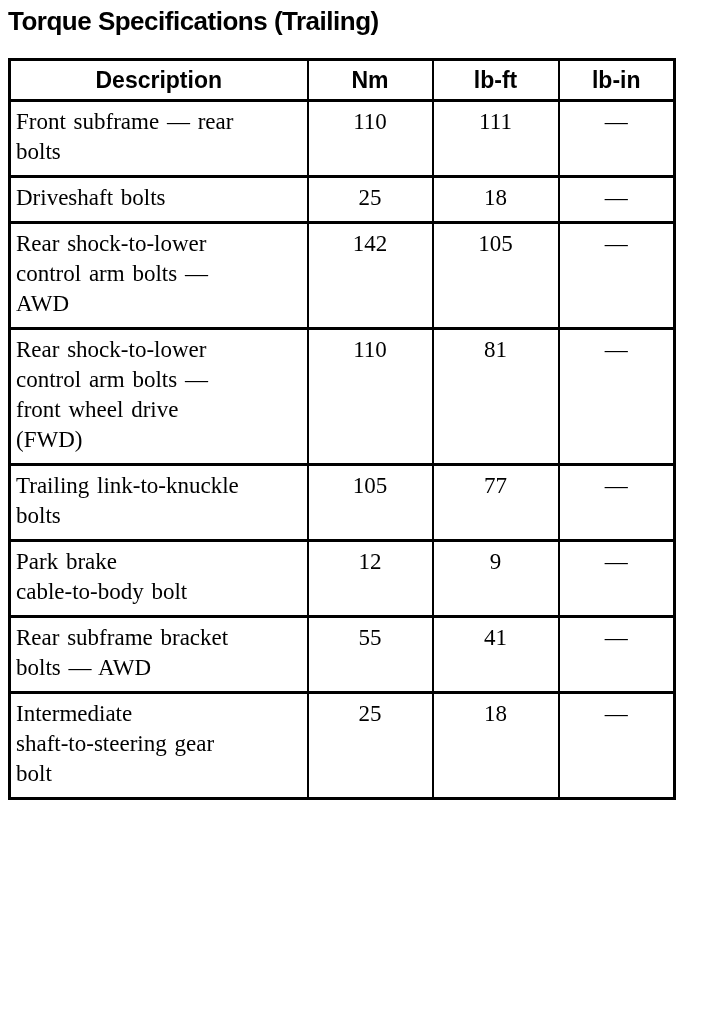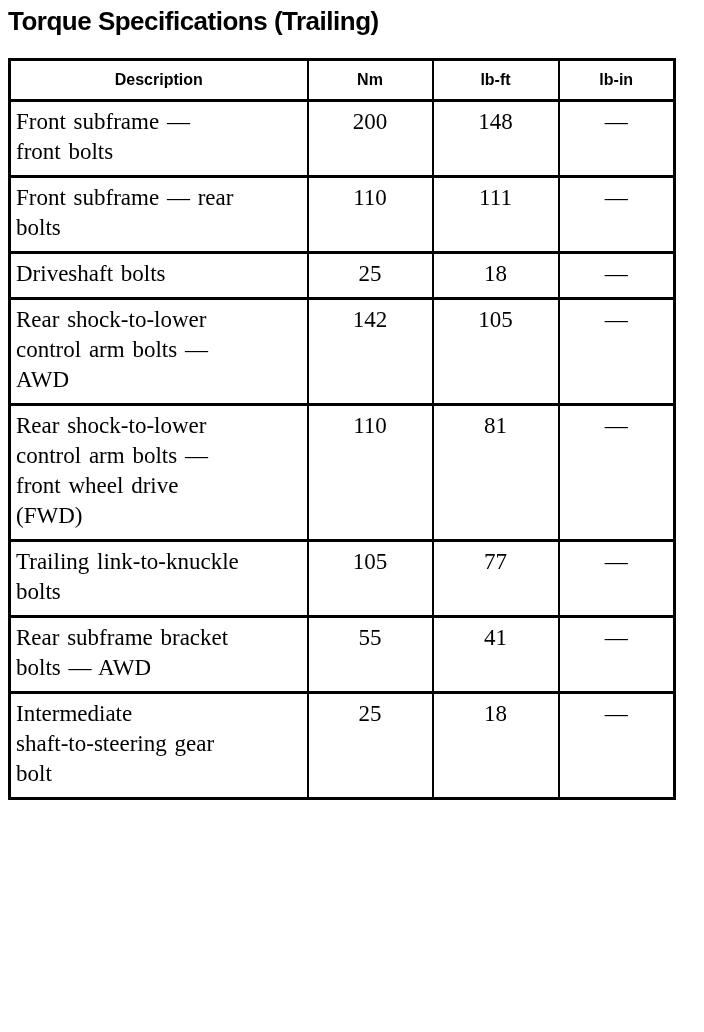--- a/index.html
+++ b/index.html
@@ -38,21 +38,21 @@
   table.spec-table th,
   table.spec-table td {
     border-left: 2px solid #000000;
     border-right: 2px solid #000000;
     border-top: 3px solid #000000;
     border-bottom: 3px solid #000000;
   }
   table.spec-table th {
     font-family: "Liberation Sans", sans-serif;
     font-weight: bold;
-    font-size: 16px;
+    font-size: 23px;
     line-height: 30px;
     text-align: center;
     vertical-align: middle;
     padding: 4px 0 4px 0;
     color: #000000;
   }
   table.spec-table td {
     font-family: "Liberation Serif", serif;
     font-size: 23px;
     line-height: 30px;
@@ -87,27 +87,20 @@
     <thead>
       <tr>
         <th>Description</th>
         <th>Nm</th>
         <th>lb-ft</th>
         <th>lb-in</th>
       </tr>
     </thead>
     <tbody>
       <tr>
-        <td class="desc">Front subframe —
-front bolts</td>
-        <td class="num">200</td>
-        <td class="num">148</td>
-        <td class="num">—</td>
-      </tr>
-      <tr>
         <td class="desc">Front subframe — rear
 bolts</td>
         <td class="num">110</td>
         <td class="num">111</td>
         <td class="num">—</td>
       </tr>
       <tr>
         <td class="desc">Driveshaft bolts</td>
         <td class="num">25</td>
         <td class="num">18</td>
@@ -131,20 +124,27 @@
         <td class="num">—</td>
       </tr>
       <tr>
         <td class="desc">Trailing link-to-knuckle
 bolts</td>
         <td class="num">105</td>
         <td class="num">77</td>
         <td class="num">—</td>
       </tr>
       <tr>
+        <td class="desc">Park brake
+cable-to-body bolt</td>
+        <td class="num">12</td>
+        <td class="num">9</td>
+        <td class="num">—</td>
+      </tr>
+      <tr>
         <td class="desc">Rear subframe bracket
 bolts — AWD</td>
         <td class="num">55</td>
         <td class="num">41</td>
         <td class="num">—</td>
       </tr>
       <tr>
         <td class="desc">Intermediate
 shaft-to-steering gear
 bolt</td>

